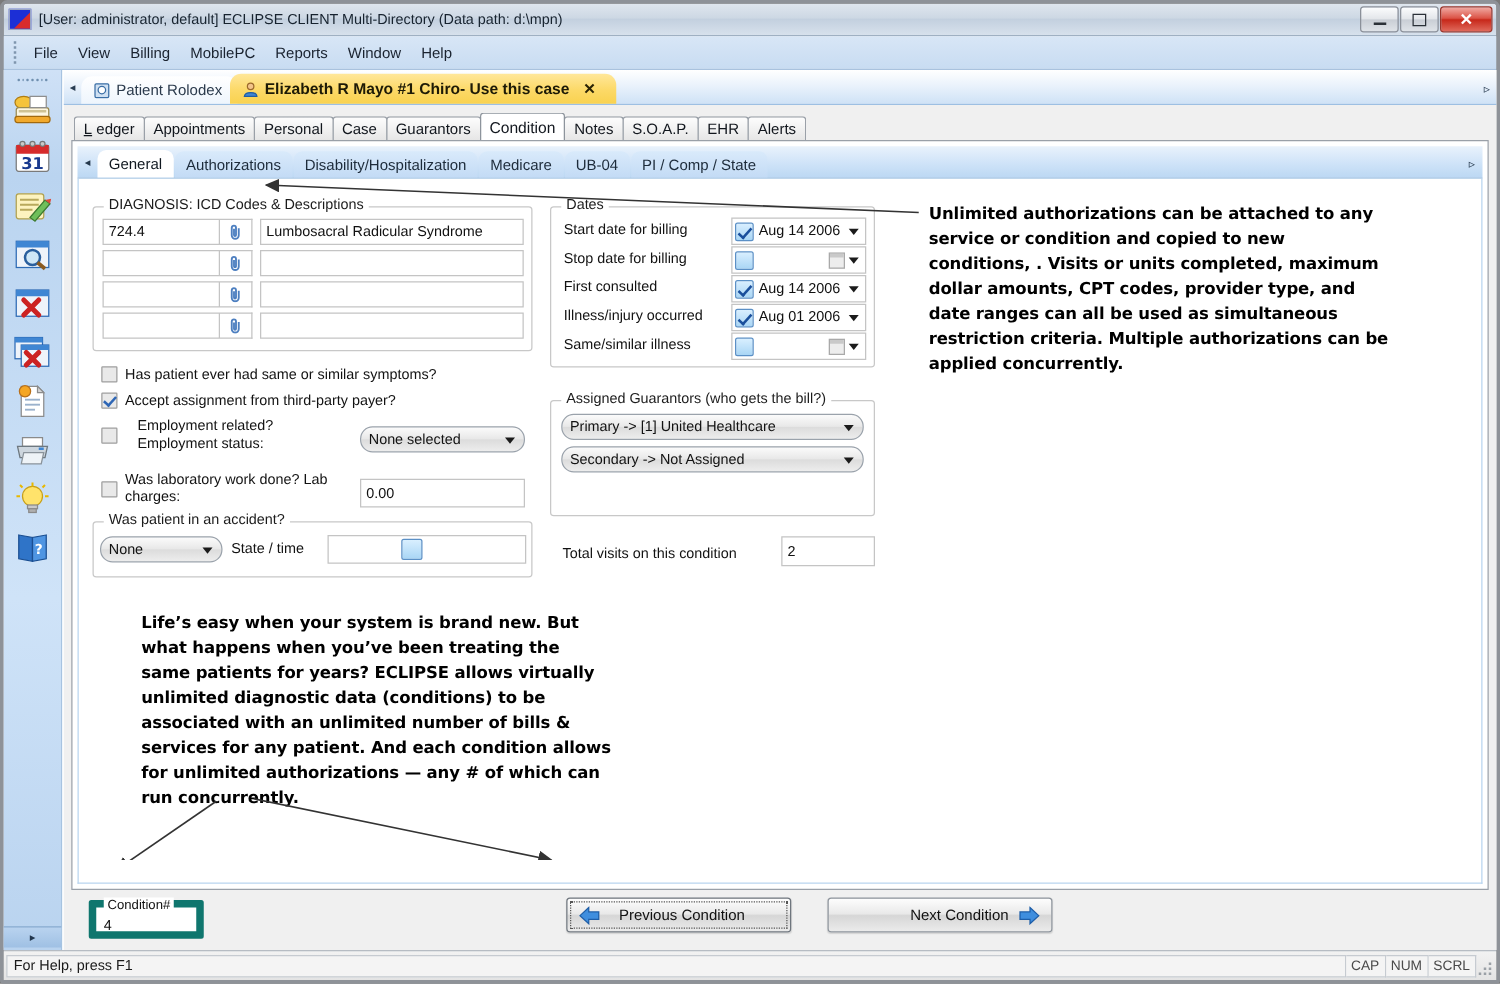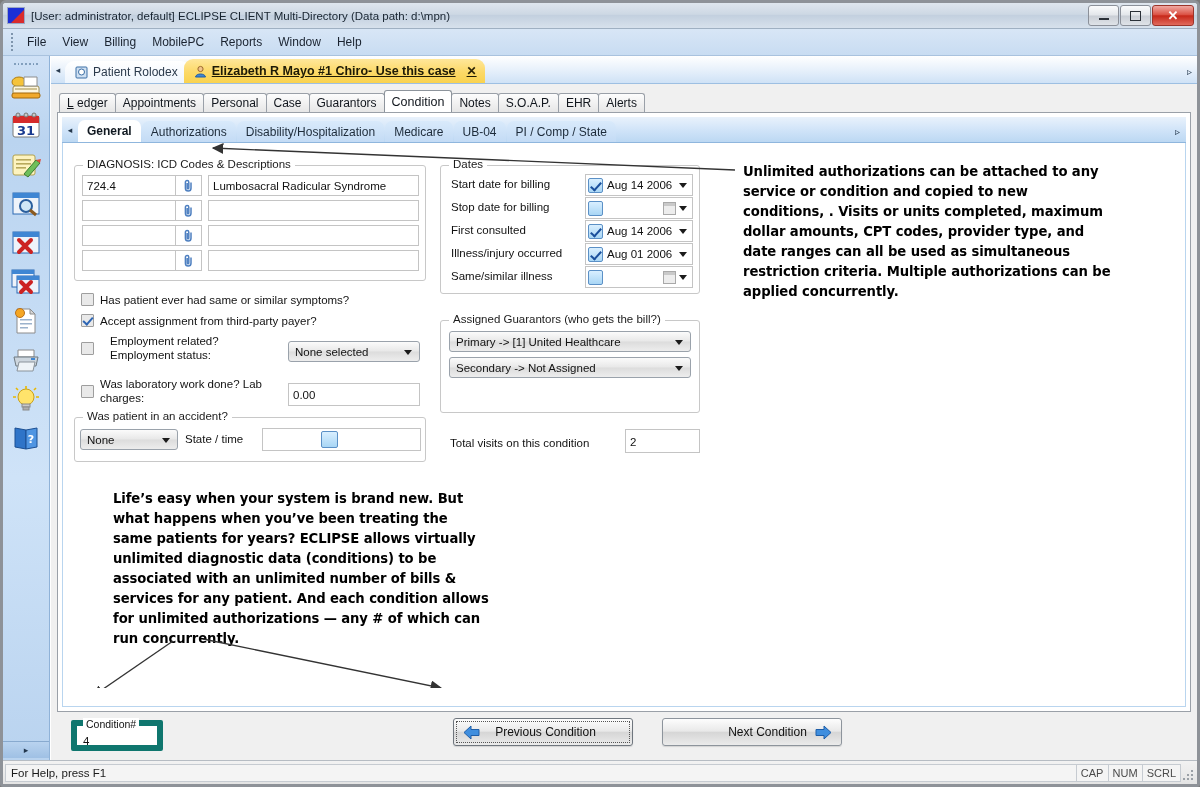--- a/index.html
+++ b/index.html
@@ -113,22 +113,21 @@
     height:22px;display:flex;align-items:center;gap:5px;
     padding:0 12px 0 10px;font-size:12px;color:#2b3a4c;
     border-radius:9px 9px 0 0;
     background:linear-gradient(180deg,#ffffff,#eef5fd);
     margin-right:-6px;position:relative;
   }
   .ptab.active{
     background:linear-gradient(180deg,#ffe79a 0%,#fcd967 55%,#f9d24f 100%);
     color:#1d1a06;font-weight:bold;font-size:12.5px;
     height:24px;z-index:3;
-    padding-right:8px;
-    text-decoration:underline;
+    padding-right:16px;
   }
   .ptab .tabclose{font-size:12px;font-weight:bold;margin-left:6px;color:#2a2205;}
   .mini-icon{width:13px;height:13px;flex:0 0 13px;}
   .tabstrip .scroll-right{
     position:absolute;right:5px;bottom:6px;font-size:10px;color:#2a3d52;
   }
   
   .notebook{
     flex:1 1 auto;min-height:0;display:flex;flex-direction:column;
     background:#f0f0f0;padding:6px 6px 0 6px;box-sizing:border-box;
@@ -163,21 +162,21 @@
   }
   .sub-scroll-l{width:16px;height:25px;display:flex;align-items:center;justify-content:center;font-size:9px;color:#25384c;}
   .stab{
     height:21px;display:flex;align-items:center;padding:0 9px;
     font-size:12px;color:#1d2b3a;
     border-radius:7px 7px 0 0;
     background:linear-gradient(180deg,#d9eafb,#c3dbf5);
     margin-right:1px;
   }
   .stab.active{
-    background:#ffffff;font-weight:bold;color:#101820;
+    background:#ffffff;font-weight:normal;color:#101820;
     height:22px;
   }
   .sub-scroll-r{position:absolute;right:6px;bottom:5px;font-size:10px;color:#25384c;}
   .formarea{
     flex:1 1 auto;min-height:0;position:relative;
     background:#ffffff;
     border:1px solid #b9d5ef;border-top:none;
     margin:0 4px 4px 4px;
   }
   
@@ -203,21 +202,21 @@
     border:1px solid #9e9e9e;background:#e9e9e9;border-radius:1px;
     display:inline-block;vertical-align:middle;position:relative;
   }
   .cbox.checked:after{
     content:"";position:absolute;left:3px;top:0px;width:4px;height:8px;
     border:solid #2e66b5;border-width:0 2px 2px 0;transform:rotate(42deg);
   }
   .lbl{font-size:11.5px;color:#121212;}
   .ddown{
     box-sizing:border-box;height:21px;
-    border:1px solid #9aa2ab;border-radius:3px;
+    border:1px solid #9aa2ab;border-radius:10px;
     background:linear-gradient(180deg,#fbfbfb 0%,#e8e8e8 48%,#dcdcdc 52%,#ededed 100%);
     display:flex;align-items:center;
     font-size:11.5px;color:#121212;padding-left:6px;position:relative;
   }
   .ddown .arrow{
     position:absolute;right:7px;top:50%;margin-top:-2px;
     width:0;height:0;border-left:4px solid transparent;border-right:4px solid transparent;
     border-top:5px solid #1b1b1b;
   }
   .datefield{

